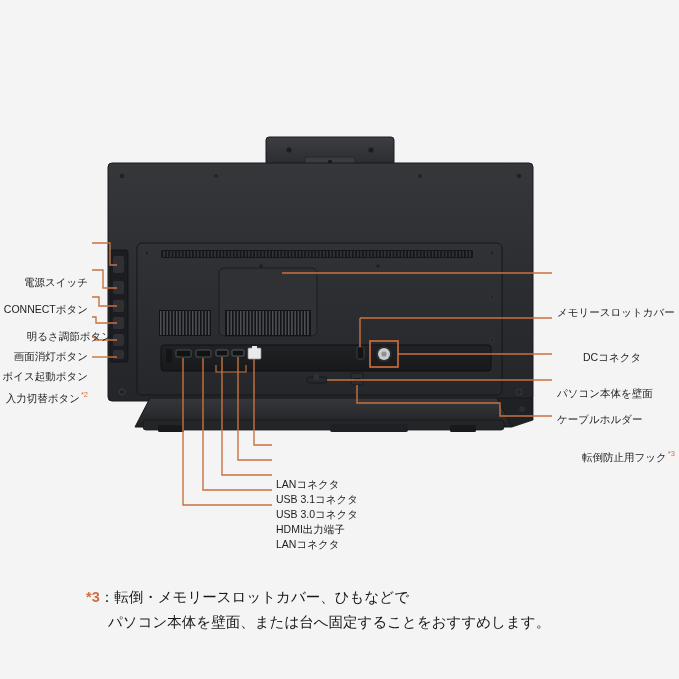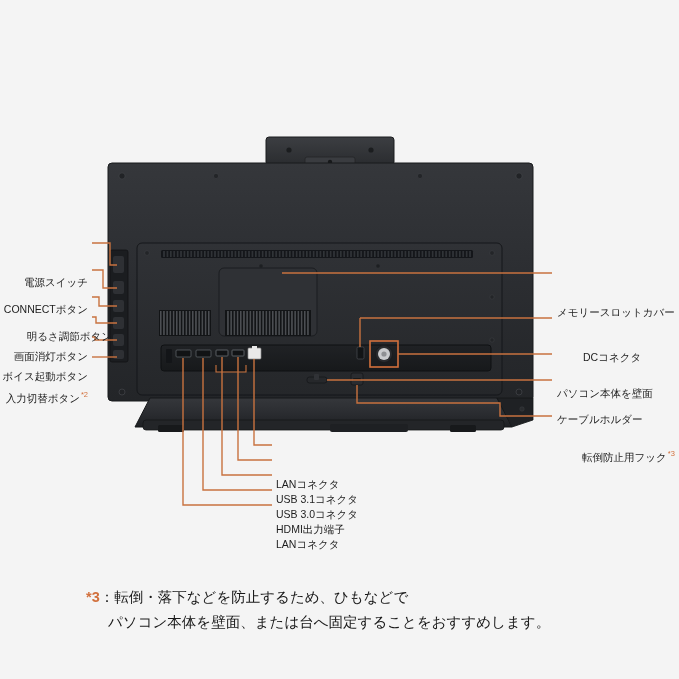--- a/index.html
+++ b/index.html
@@ -283,17 +283,17 @@
     <span>USB 3.0コネクタ</span>
   </div>
   <div class="lbl" style="left:276px;top:484px;">
     <span>HDMI出力端子</span>
   </div>
   <div class="lbl" style="left:276px;top:499px;">
     <span>LANコネクタ</span>
   </div>
 
   <div class="note">
-    <span class="ast3">*3</span><span>：</span><span>転倒・落下などを防止するため、ひもなどで</span>
+    <span class="ast3">*3</span><span>：</span><span>転倒・メモリースロットカバー、ひもなどで</span>
     <span class="l2">パソコン本体を壁面、または台へ固定することをおすすめします。</span>
   </div>
 
 </div>
 
 </body></html>

